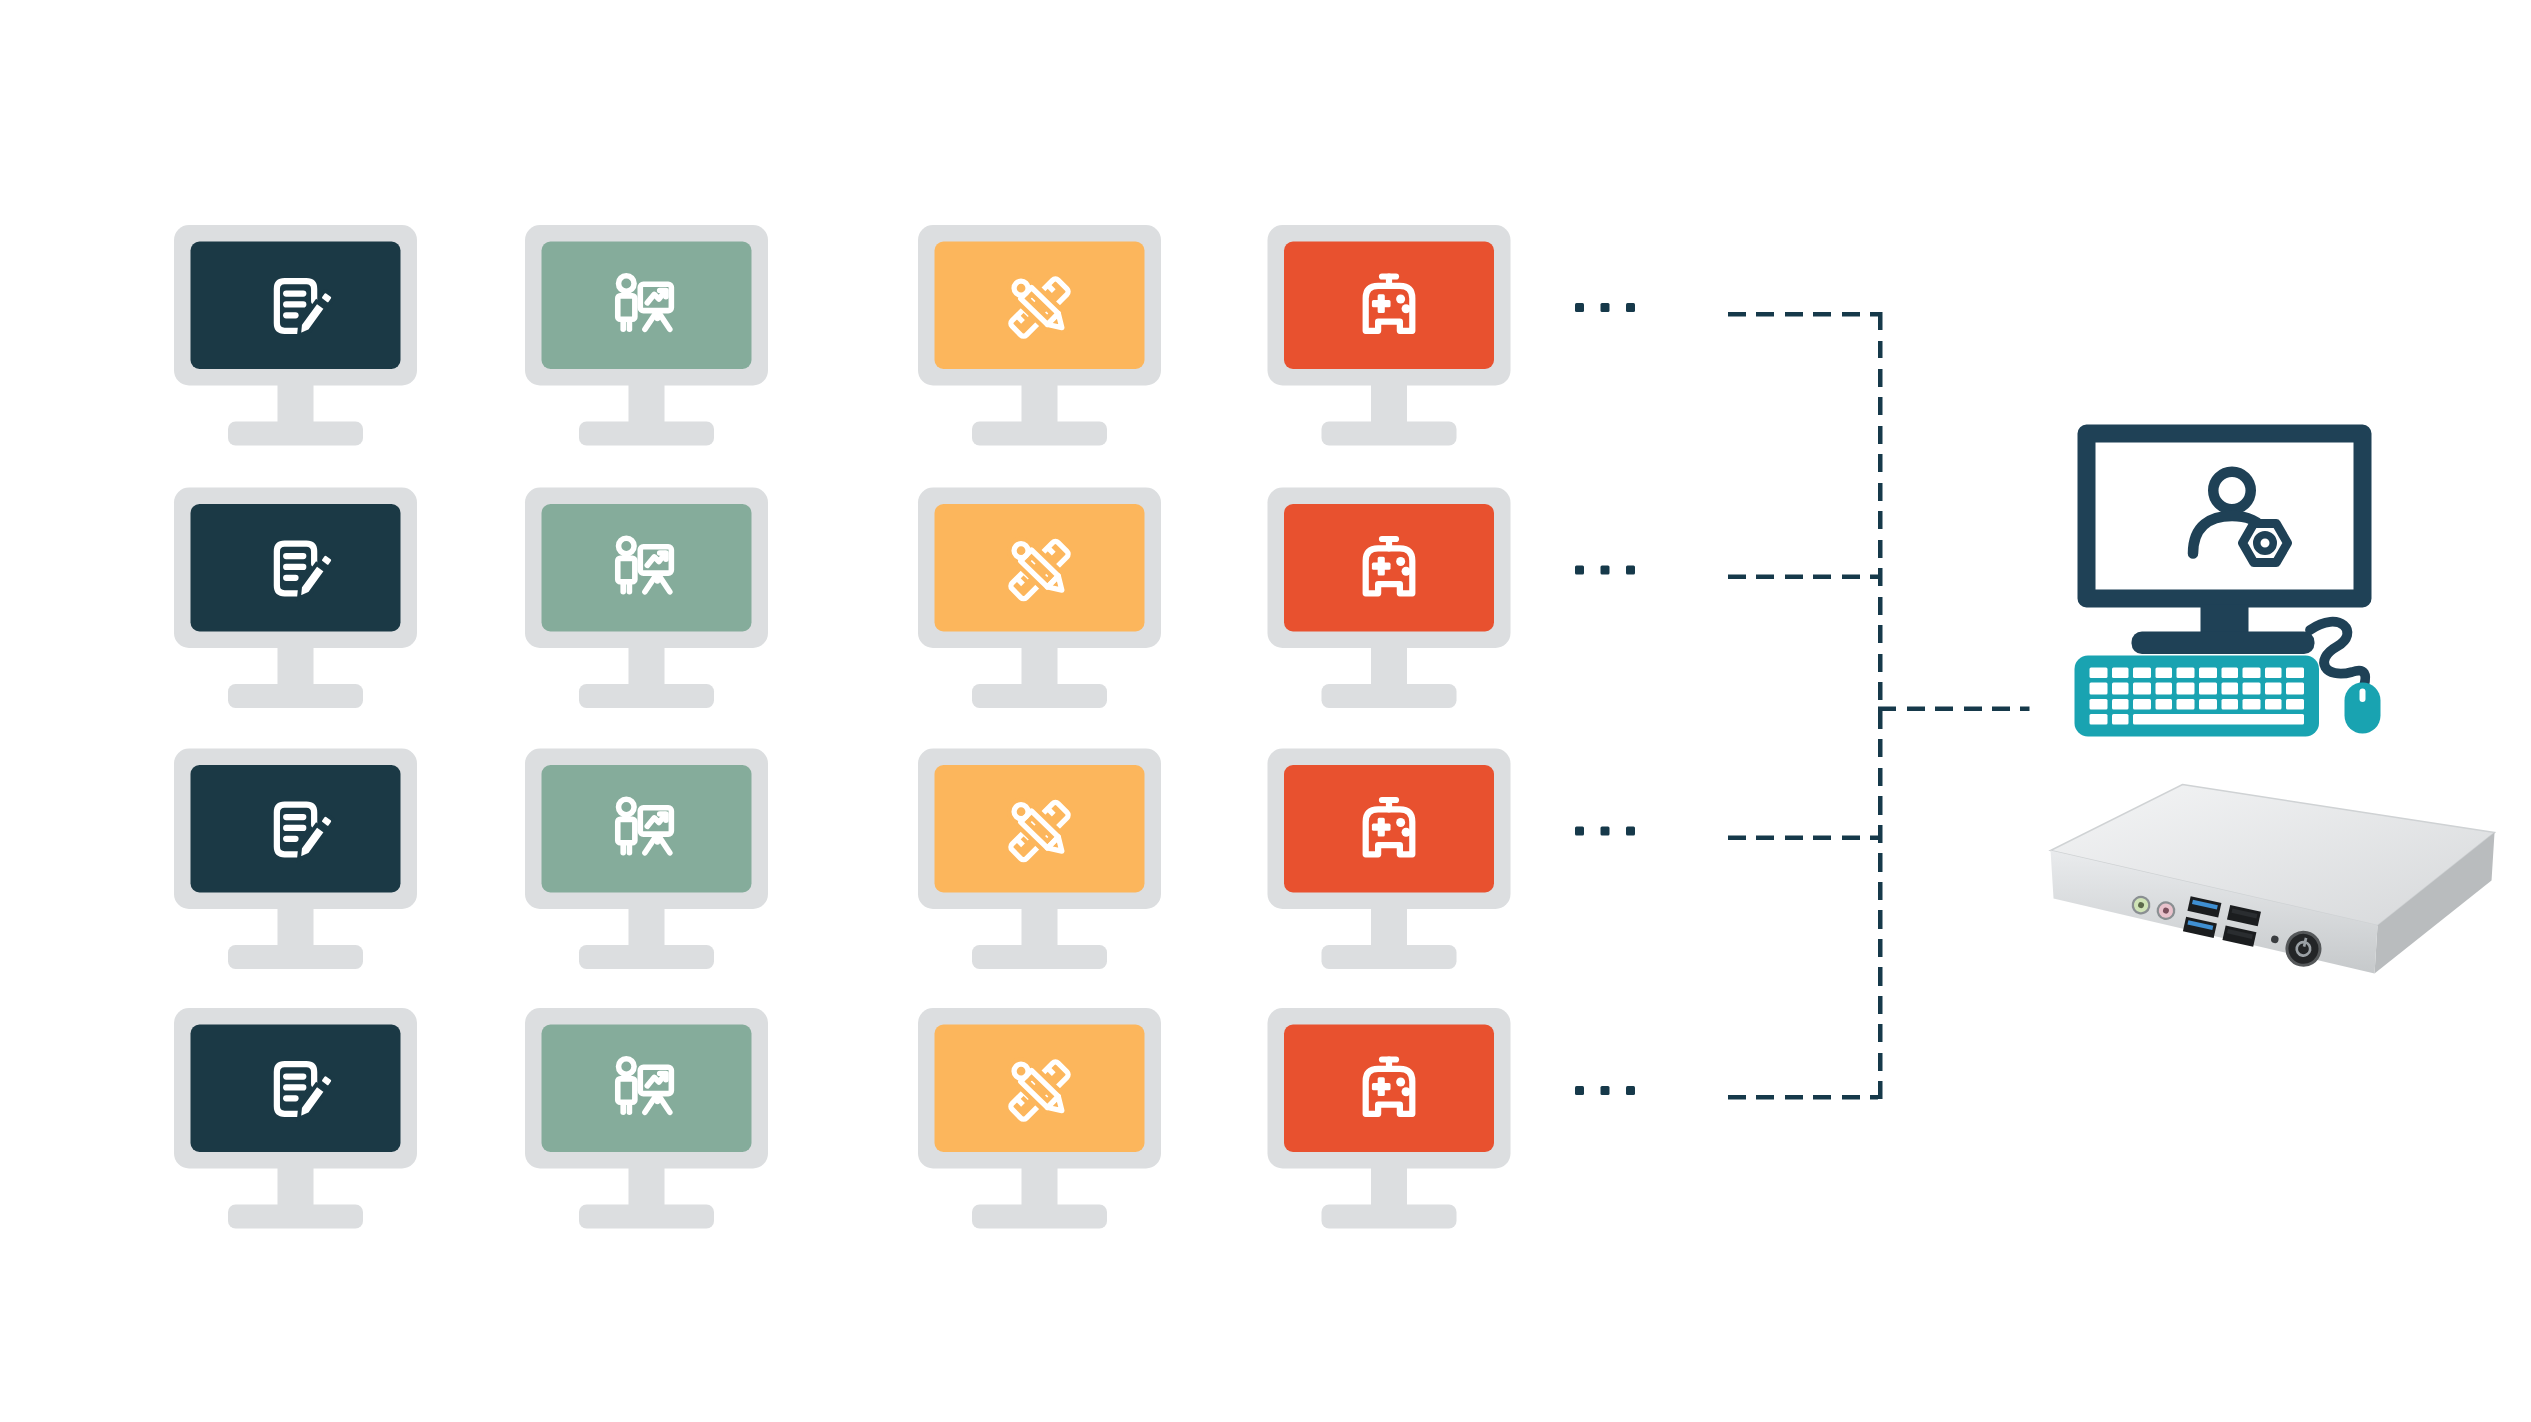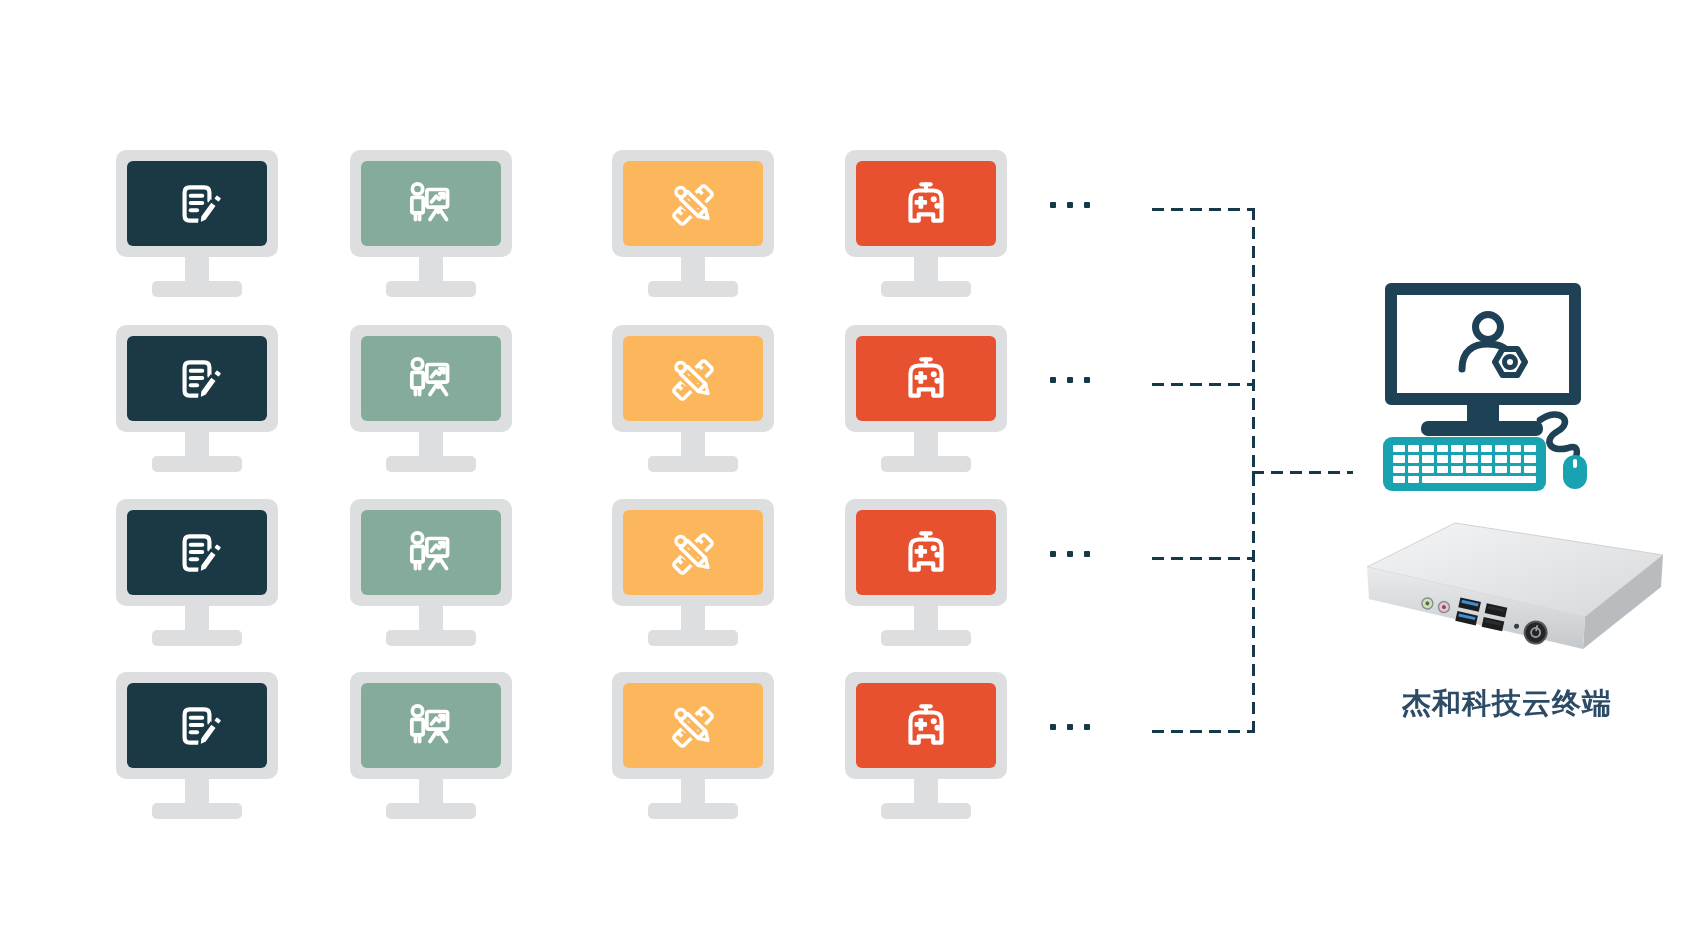--- a/index.html
+++ b/index.html
@@ -525,15 +525,14 @@
       <rect x="122" y="6" width="21" height="10" fill="#1b1d1f"></rect>
         <rect x="124" y="8" width="17" height="3" fill="#2a2d30"></rect>
       <rect x="122" y="20" width="21" height="10" fill="#1b1d1f"></rect>
         <rect x="124" y="22" width="17" height="3" fill="#2a2d30"></rect>
       <circle cx="156" cy="22" r="2.5" fill="#3a3d40"></circle>
       <circle cx="176" cy="24" r="11" fill="#232527" stroke="#55585a" stroke-width="2"></circle>
       <circle cx="176" cy="24" r="4.5" fill="none" stroke="#9aa0a5" stroke-width="1.8"></circle>
       <rect x="175.2" y="16.5" width="1.8" height="6" fill="#9aa0a5"></rect>
     </g>
   </svg>
-  <div class="device-label">杰和科技云终端</div>
 
 </div>
 
 </body></html>

